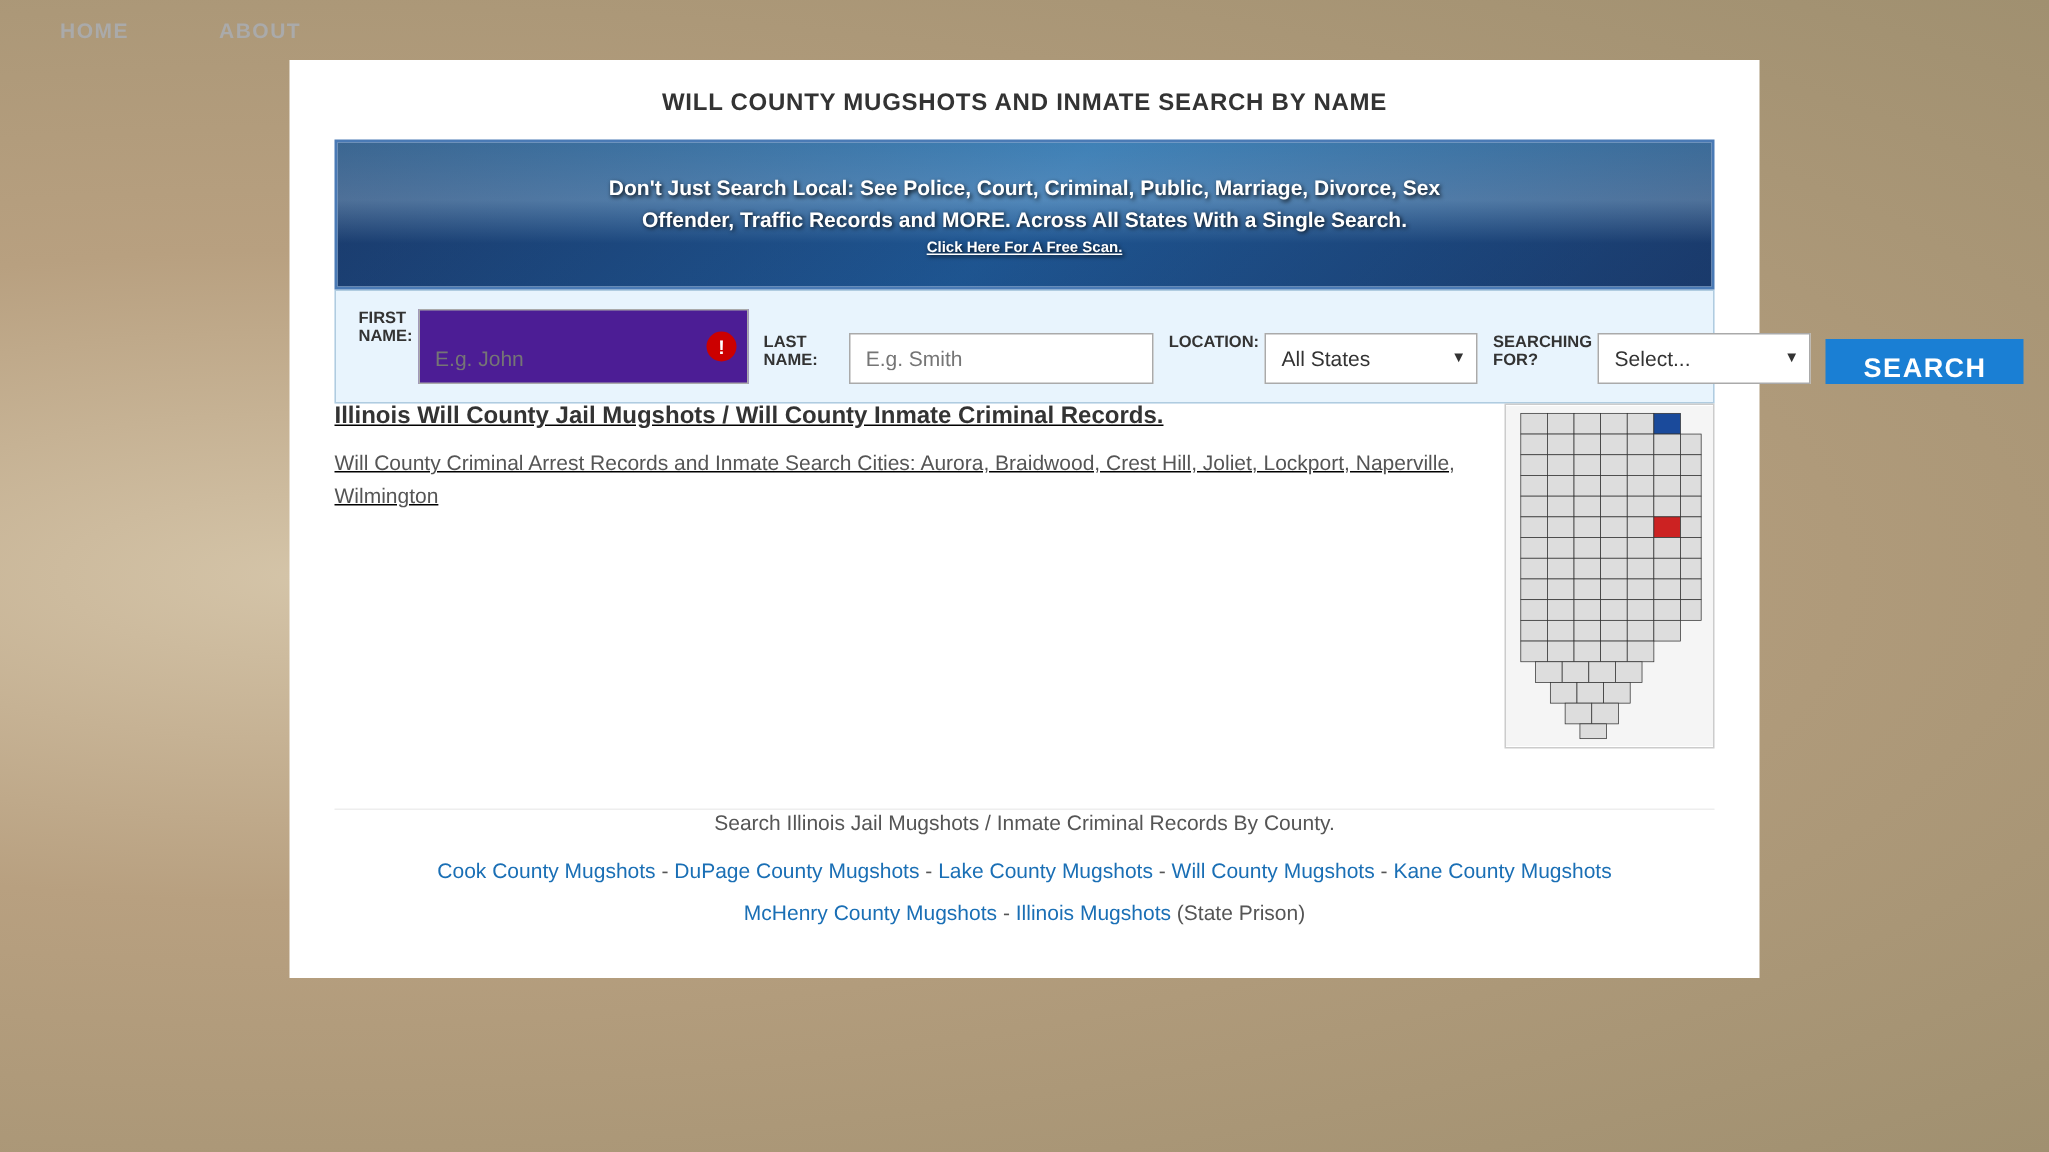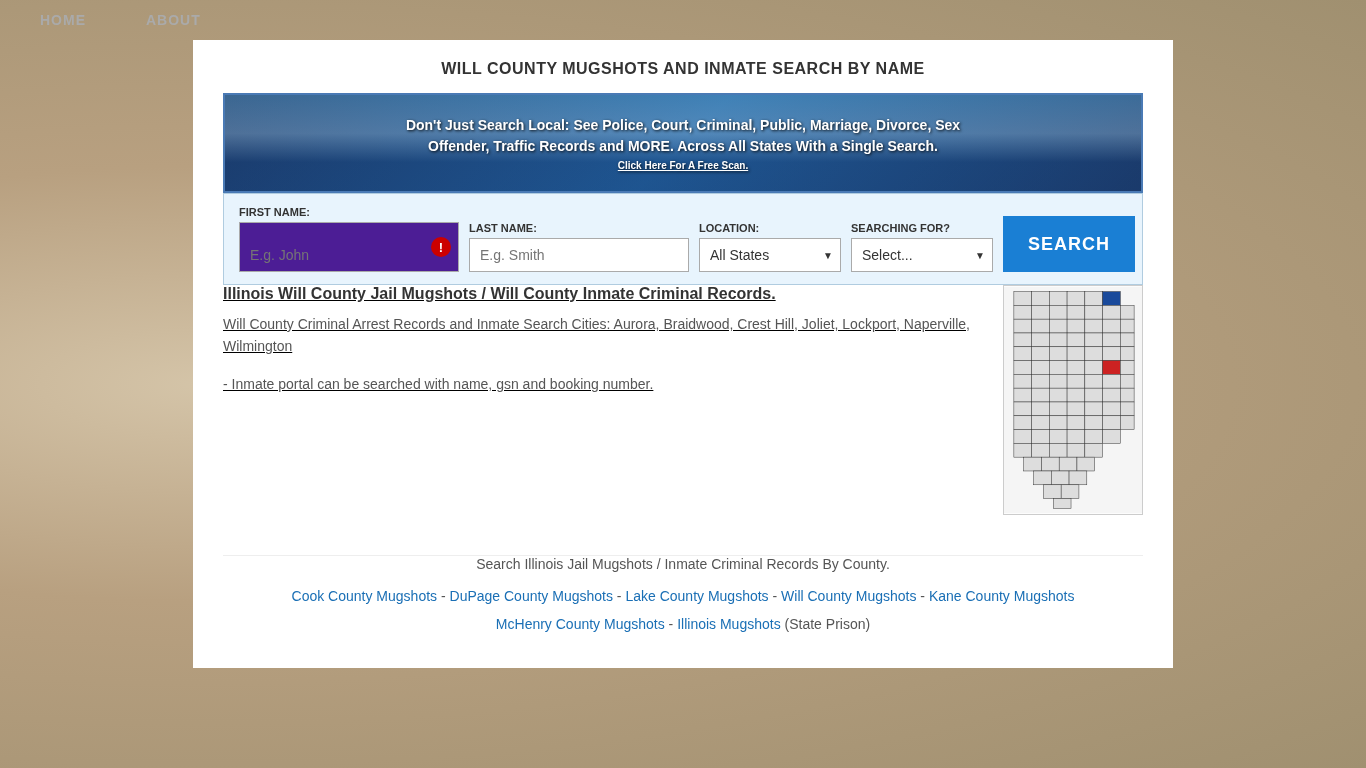--- a/index.html
+++ b/index.html
@@ -109,21 +109,21 @@
       background: #e8f4fd;
       border: 1px solid #b0cce0;
       padding: 12px 15px;
       display: flex;
       align-items: flex-end;
       gap: 10px;
     }
 
     .form-group {
       display: flex;
-      flex-direction: column;
+      flex-direction: row;
       gap: 4px;
     }
 
     .form-label {
       font-size: 11px;
       font-weight: bold;
       color: #333;
       text-transform: uppercase;
     }
 
@@ -195,21 +195,21 @@
 
     .search-button {
       background: #1a7fd4;
       color: #fff;
       border: none;
       padding: 9px 25px;
       font-size: 18px;
       font-weight: bold;
       cursor: pointer;
       letter-spacing: 1px;
-      height: 56px;
+      height: 30px;
     }
 
     
     .content-area {
       display: flex;
       gap: 32px;
       text-decoration: underline;
     }
 
     .content-text {
@@ -332,21 +332,20 @@
       </div>
     </div>
 
     <button class="search-button">SEARCH</button>
   </div>
 
   <div class="content-area">
     <div class="content-text">
       <h2 class="content-heading">Illinois Will County Jail Mugshots / Will County Inmate Criminal Records.</h2>
       <p class="content-body">Will County Criminal Arrest Records and Inmate Search Cities: Aurora, Braidwood, Crest Hill, Joliet, Lockport, Naperville, Wilmington</p>
-      <p class="content-note">- Inmate portal can be searched with name, gsn and booking number.</p>
     </div>
 
     <div class="map-container">
       <div class="map-image">
         <svg class="map-svg" viewBox="0 0 140 230">
 
           <rect width="140" height="230" fill="#f5f5f5"></rect>
 
           <g fill="none" stroke="#333" stroke-width="0.5">
 

